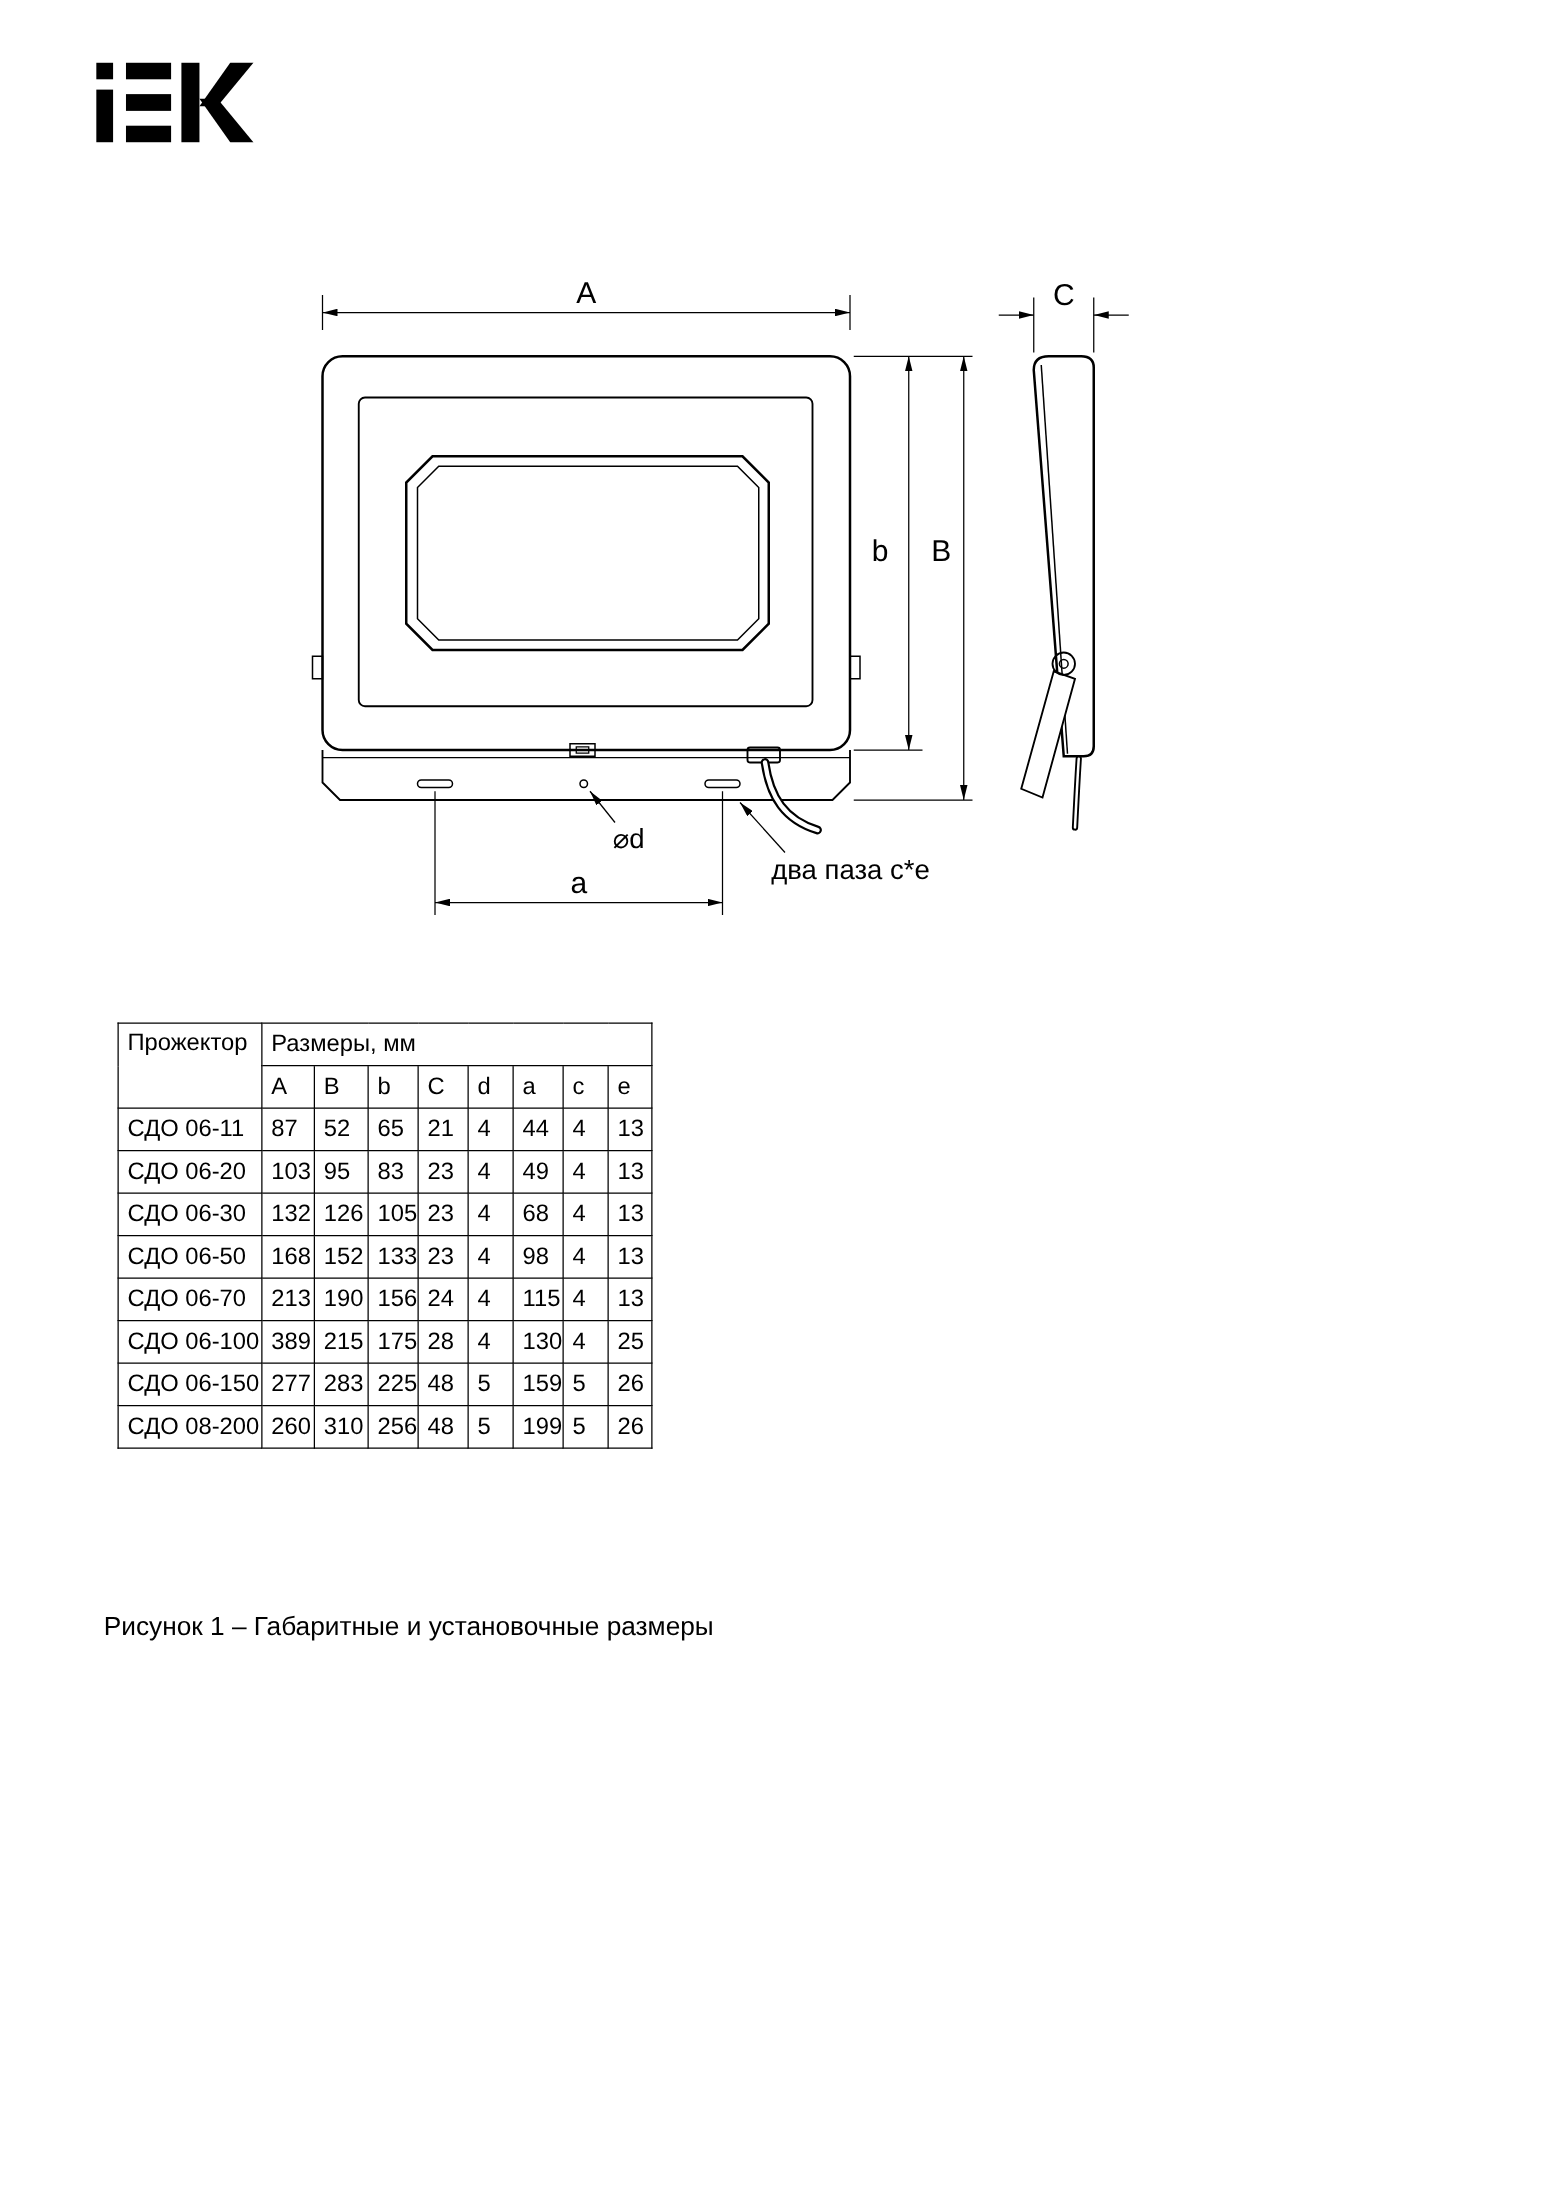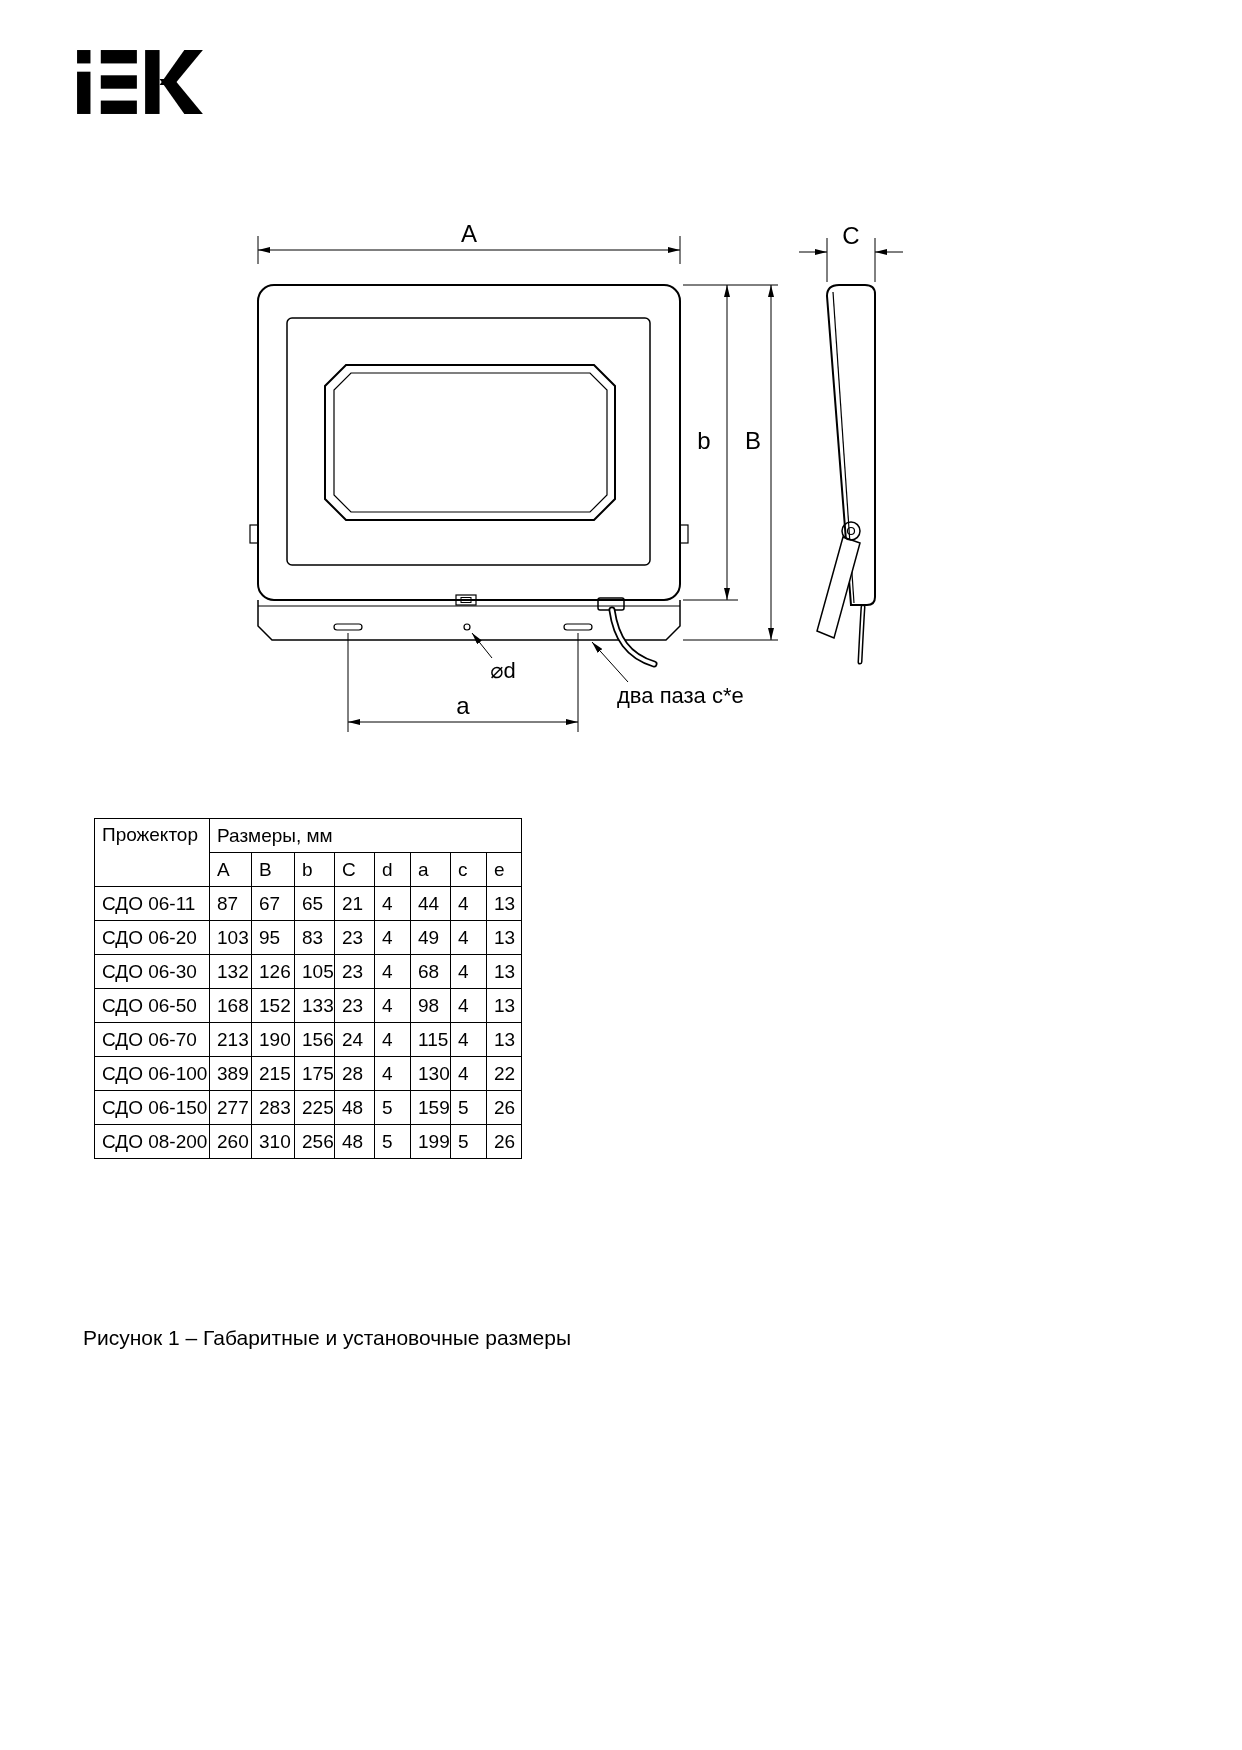--- a/index.html
+++ b/index.html
@@ -8,21 +8,21 @@
   .logo{position:absolute;left:75px;top:50px;}
   .drawing{position:absolute;left:230px;top:220px;}
   .drawing .ln{stroke:#000;fill:none;}
   .drawing text{font-family:"Liberation Sans",sans-serif;font-size:24px;fill:#000;}
   .drawing text.small{font-size:22px;}
   .dims-table{position:absolute;left:94px;top:818px;border-collapse:collapse;table-layout:fixed;width:427px;}
   .dims-table td{border:1px solid #000;height:34px;box-sizing:border-box;
                  padding:0 2px 0 7px;font-size:19px;vertical-align:middle;text-align:left;
                  white-space:nowrap;overflow:hidden;}
   .dims-table td.prod-hd{vertical-align:top;padding-top:5px;}
-  .caption{position:absolute;left:83px;top:1290px;font-size:21px;margin-top:36px;}
+  .caption{position:absolute;left:83px;top:1290px;font-size:21px;}
 </style>
 </head>
 <body>
 
 <div class="page">
 
   <svg class="logo" width="132" height="64" viewBox="0 0 128 62" aria-label="IEK">
     <g fill="#000">
       <rect x="2" y="0" width="13" height="13"></rect>
       <rect x="2" y="21" width="13" height="41"></rect>
@@ -129,21 +129,21 @@
         <td>b</td>
         <td>C</td>
         <td>d</td>
         <td>a</td>
         <td>c</td>
         <td>e</td>
       </tr>
       <tr>
         <td>СДО 06-11</td>
         <td>87</td>
-        <td>67</td>
+        <td>52</td>
         <td>65</td>
         <td>21</td>
         <td>4</td>
         <td>44</td>
         <td>4</td>
         <td>13</td>
       </tr>
       <tr>
         <td>СДО 06-20</td>
         <td>103</td>
@@ -190,21 +190,21 @@
       </tr>
       <tr>
         <td>СДО 06-100</td>
         <td>389</td>
         <td>215</td>
         <td>175</td>
         <td>28</td>
         <td>4</td>
         <td>130</td>
         <td>4</td>
-        <td>22</td>
+        <td>25</td>
       </tr>
       <tr>
         <td>СДО 06-150</td>
         <td>277</td>
         <td>283</td>
         <td>225</td>
         <td>48</td>
         <td>5</td>
         <td>159</td>
         <td>5</td>

